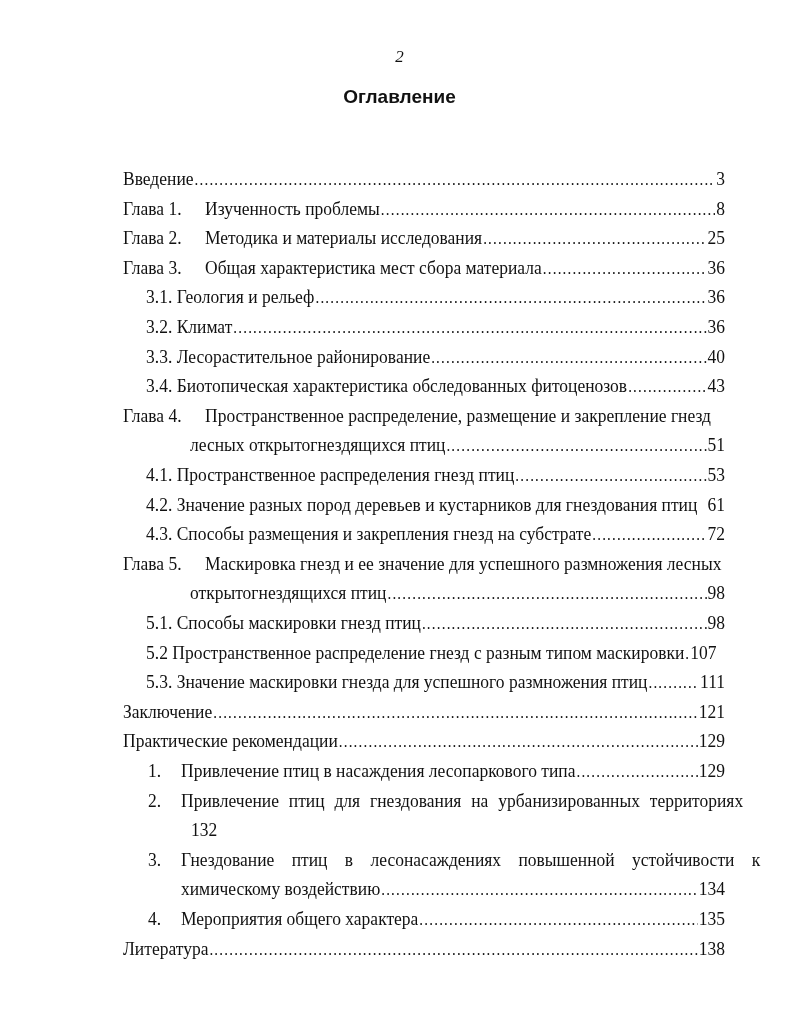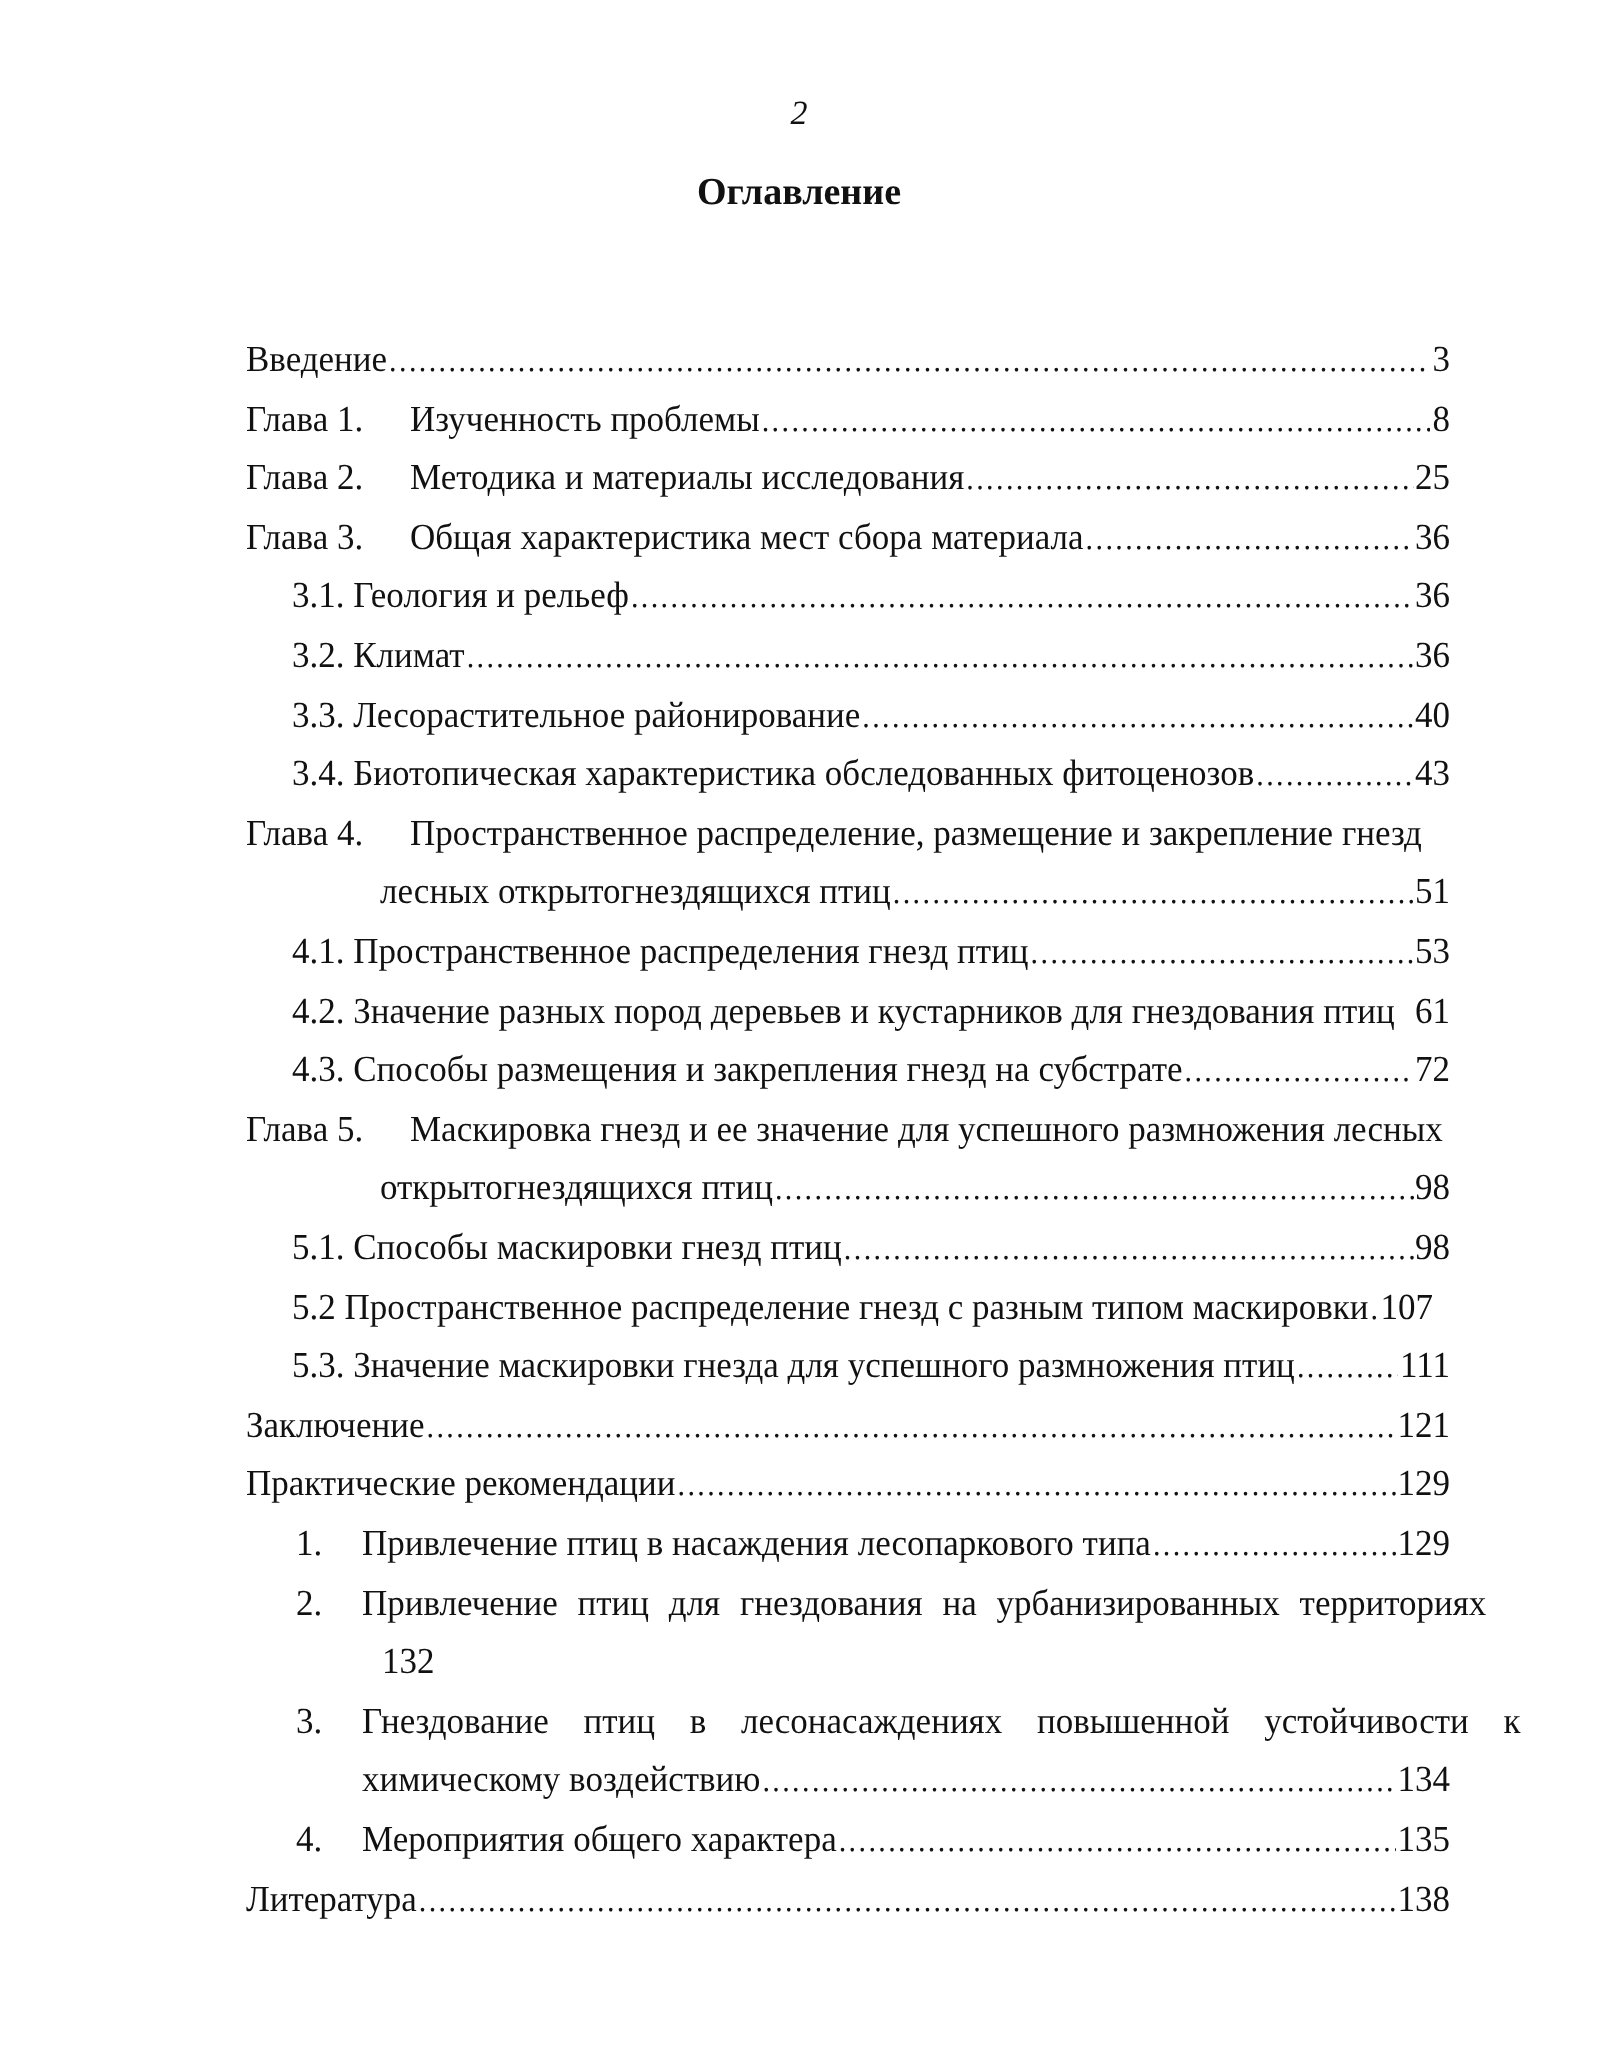--- a/index.html
+++ b/index.html
@@ -3,21 +3,21 @@
   <meta charset="utf-8">
   <style>
     html, body { margin: 0; padding: 0; background: #ffffff; }
     body { width: 799px; height: 1034px; position: relative; overflow: hidden; color: #111; }
     .page-number {
       position: absolute; top: 47px; left: 0; width: 799px; text-align: center;
       font-family: "Liberation Serif", serif; font-size: 17px; font-style: italic;
     }
     .title {
       position: absolute; top: 86px; left: 0; width: 799px; text-align: center;
-      font-family: Liberation Serif, serif; font-weight: bold; font-size: 19px;
+      font-family: Liberation Sans, sans-serif; font-weight: bold; font-size: 19px;
     }
     .toc { position: absolute; top: 165px; left: 0; width: 799px; }
     .line {
       position: absolute; height: 29px; line-height: 29px;
       font-family: "Liberation Serif", serif; font-size: 17.5px;
       display: flex; align-items: baseline; white-space: nowrap;
       transform: scaleY(1.05);
     }
     .label { flex: 0 0 auto; }
     .chap-num { display: inline-block; flex: 0 0 auto; }

